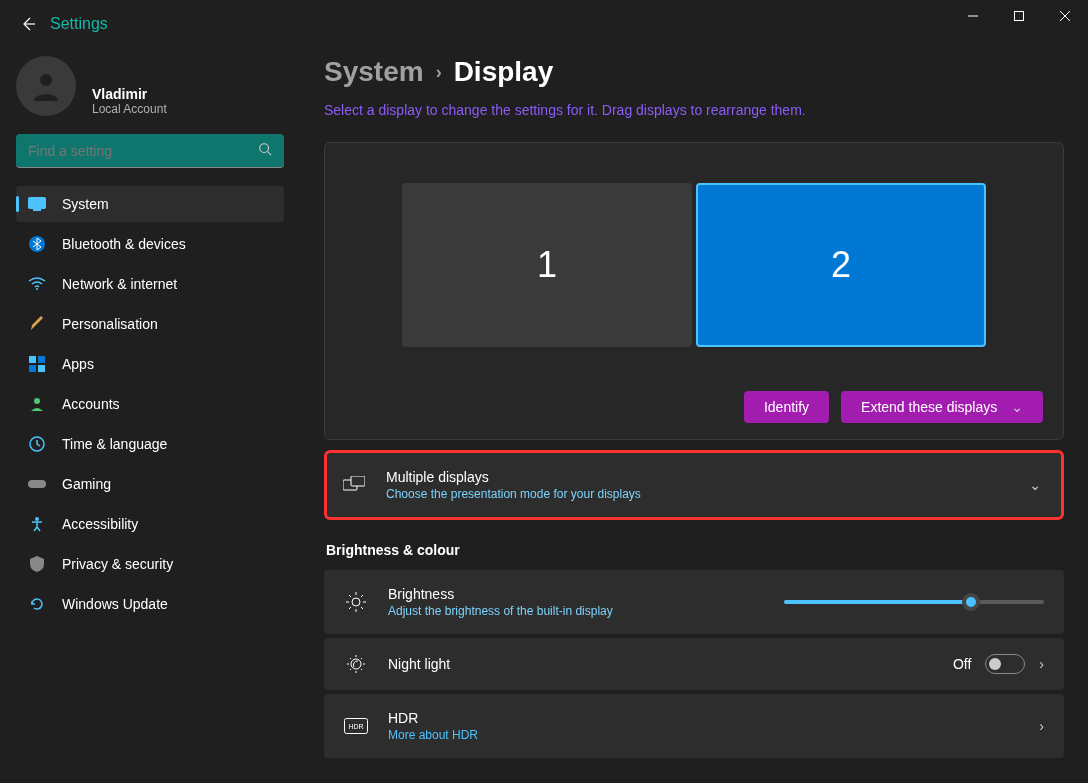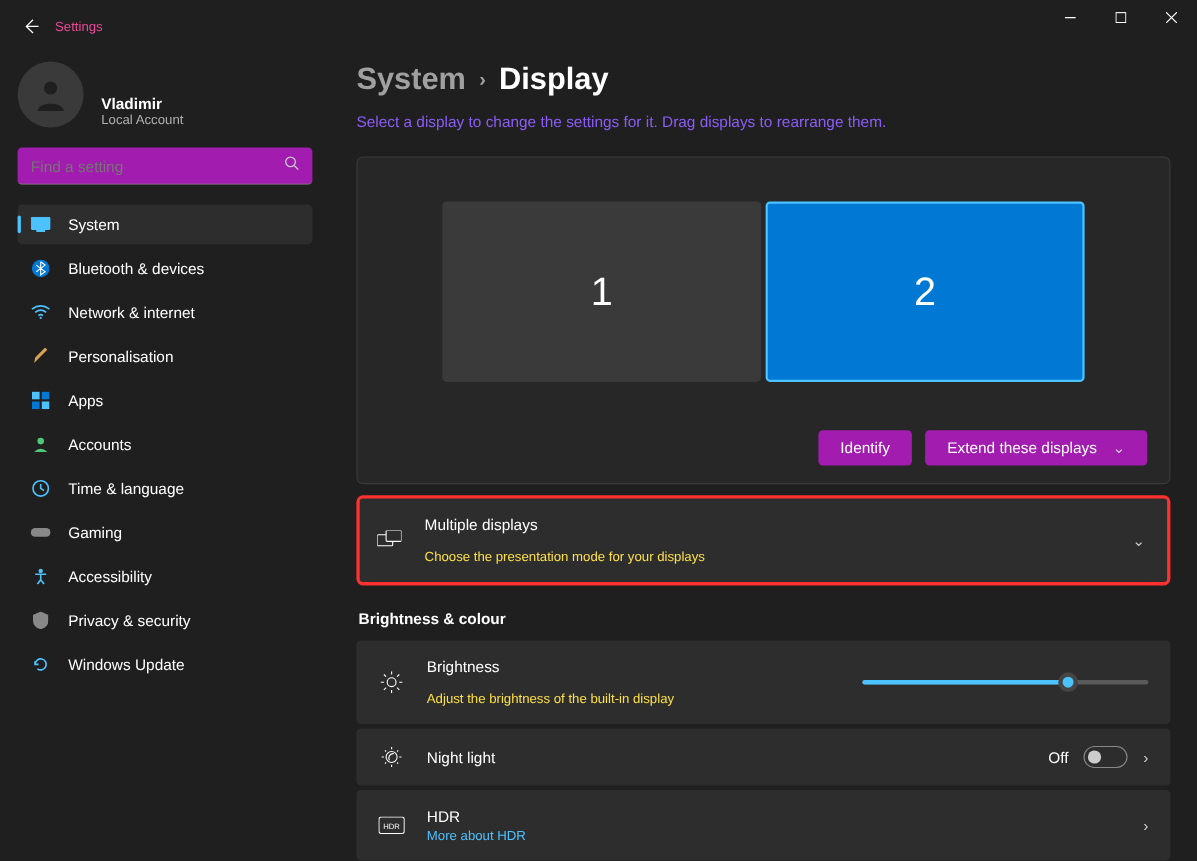--- a/index.html
+++ b/index.html
@@ -1,32 +1,32 @@
 <!DOCTYPE html>
 <html><head>
 <meta charset="utf-8">
 <style>
 * { margin: 0; padding: 0; box-sizing: border-box; font-family: 'Segoe UI', sans-serif; }
 body { background: #1f1f1f; color: #fff; width: 1088px; height: 783px; overflow: hidden; position: relative; }
 
 .titlebar { display: flex; align-items: center; height: 48px; padding: 0 8px; }
 .back-btn { width: 40px; height: 40px; display: flex; align-items: center; justify-content: center; cursor: pointer; }
-.title { margin-left: 2px; font-size: 12px; color: #ec4899; }
+.title { margin-left: 2px; font-size: 16px; color: #14b8a6; }
 .win-controls { position: absolute; top: 0; right: 0; display: flex; }
 .win-btn { width: 46px; height: 32px; display: flex; align-items: center; justify-content: center; cursor: pointer; }
 
 .app { display: flex; height: calc(100% - 48px); }
 
 .sidebar { width: 300px; padding: 8px 16px 0 16px; flex-shrink: 0; }
 .profile { display: flex; align-items: flex-end; gap: 16px; margin-bottom: 18px; padding-left: 0; }
 .avatar { width: 60px; height: 60px; border-radius: 50%; background: #3a3a3a; display: flex; align-items: center; justify-content: center; }
 .profile-name { font-size: 14px; font-weight: 600; }
 .profile-sub { font-size: 12px; color: #b0b0b0; }
 
-.search { display: flex; align-items: center; background: #a21caf; border-radius: 4px; height: 34px; padding: 0 12px; margin-bottom: 18px; border-bottom: 1px solid #888; }
+.search { display: flex; align-items: center; background: #0f766e; border-radius: 4px; height: 34px; padding: 0 12px; margin-bottom: 18px; border-bottom: 1px solid #888; }
 .search input { flex: 1; background: transparent; border: none; outline: none; color: #ccc; font-size: 14px; }
 .search-icon { color: #ccc; }
 
 .nav { display: flex; flex-direction: column; gap: 4px; }
 .nav-item { display: flex; align-items: center; gap: 16px; padding: 9px 12px; border-radius: 4px; cursor: pointer; font-size: 14px; position: relative; }
 .nav-item.active { background: #2d2d2d; }
 .nav-item.active::before { content: ''; position: absolute; left: 0; top: 10px; bottom: 10px; width: 3px; background: #4cc2ff; border-radius: 2px; }
 .nav-icon { width: 18px; height: 18px; display: flex; align-items: center; justify-content: center; font-size: 16px; }
 
 .main { flex: 1; padding: 8px 24px 0 24px; overflow-y: auto; }
@@ -43,21 +43,21 @@
 
 .display-actions { display: flex; justify-content: flex-end; gap: 12px; }
 .btn { background: #a21caf; border: none; color: #fff; padding: 8px 20px; border-radius: 4px; font-size: 14px; cursor: pointer; }
 .btn-dd { display: flex; align-items: center; gap: 14px; }
 
 .card { background: #2d2d2d; border-radius: 4px; padding: 16px 20px; display: flex; align-items: center; gap: 20px; margin-bottom: 4px; cursor: pointer; }
 .card.highlighted { border: 3px solid #ff3030; border-radius: 6px; padding-left: 15px; }
 .card-icon { width: 24px; display: flex; align-items: center; justify-content: center; }
 .card-body { flex: 1; }
 .card-title { font-size: 14px; }
-.card-sub { font-size: 12px; color: #fde047; margin-top: 14px; }
+.card-sub { font-size: 12px; color: #7dd3fc; margin-top: 2px; }
 .card-link { font-size: 12px; color: #4cc2ff; margin-top: 2px; }
 .card-right { display: flex; align-items: center; gap: 14px; }
 
 .section-heading { font-size: 14px; font-weight: 600; margin: 22px 0 12px 2px; }
 
 .slider { width: 260px; height: 4px; background: #5a5a5a; border-radius: 2px; position: relative; }
 .slider-fill { position: absolute; left: 0; top: 0; height: 100%; background: #4cc2ff; border-radius: 2px; }
 .slider-thumb { position: absolute; top: 50%; transform: translate(-50%, -50%); width: 18px; height: 18px; border-radius: 50%; background: #4cc2ff; border: 4px solid #454545; }
 
 .toggle { width: 40px; height: 20px; border-radius: 10px; border: 1px solid #888; background: #2d2d2d; position: relative; }

